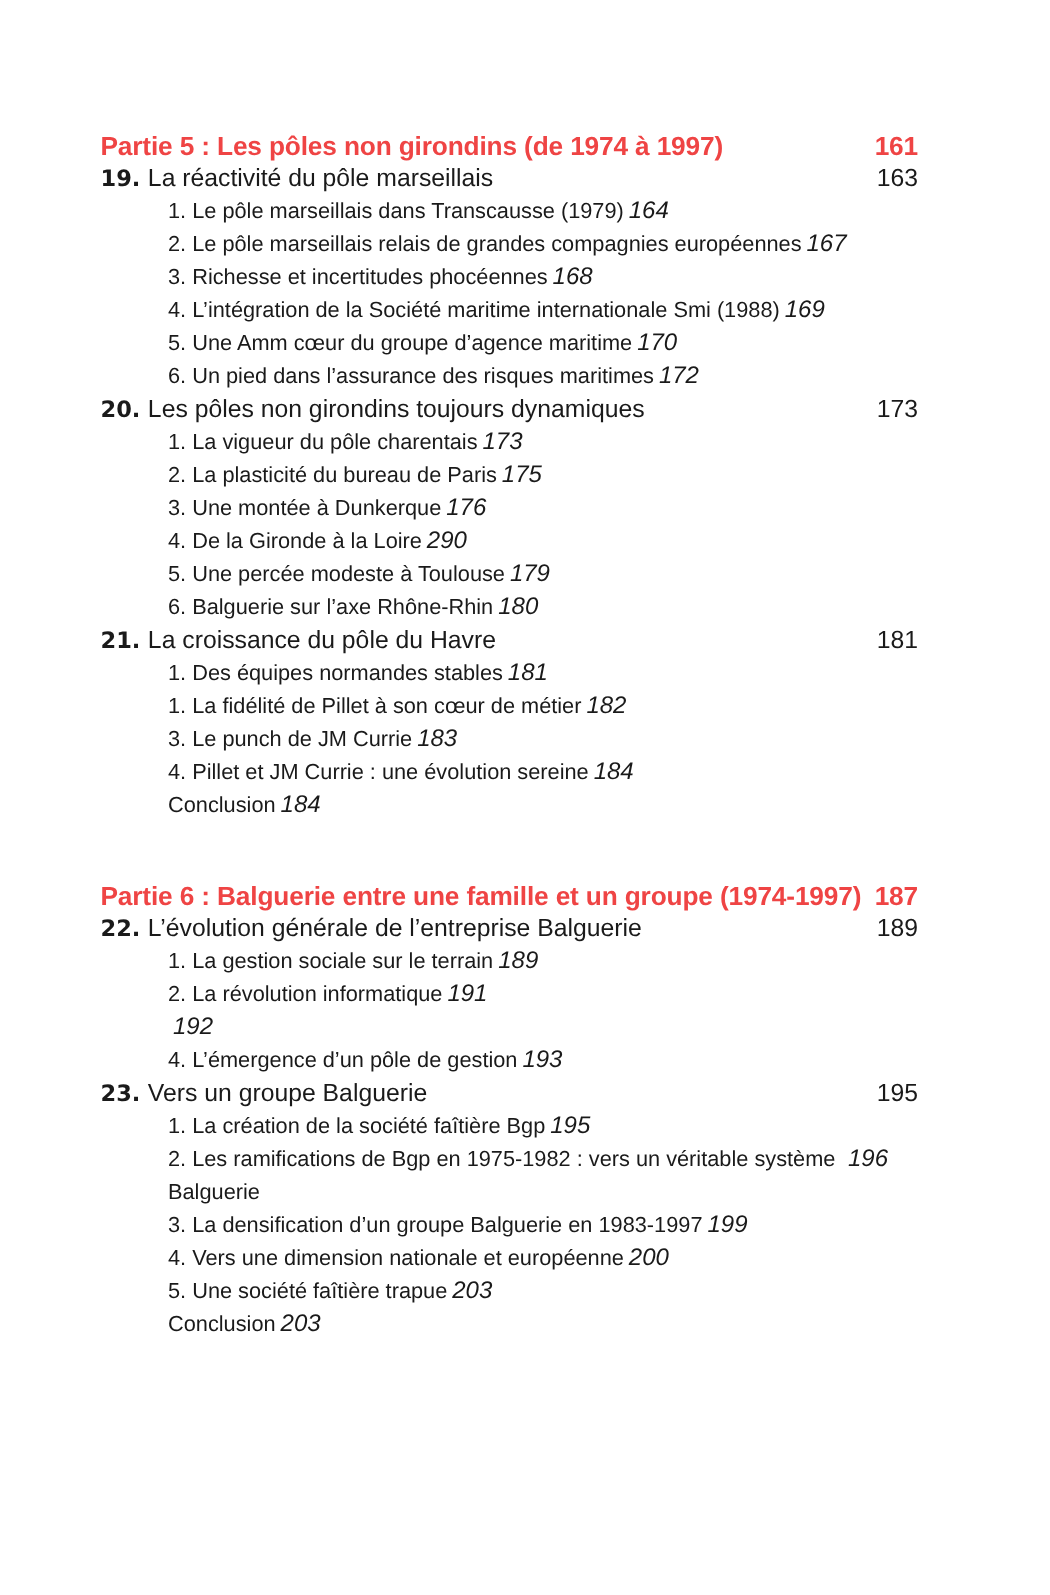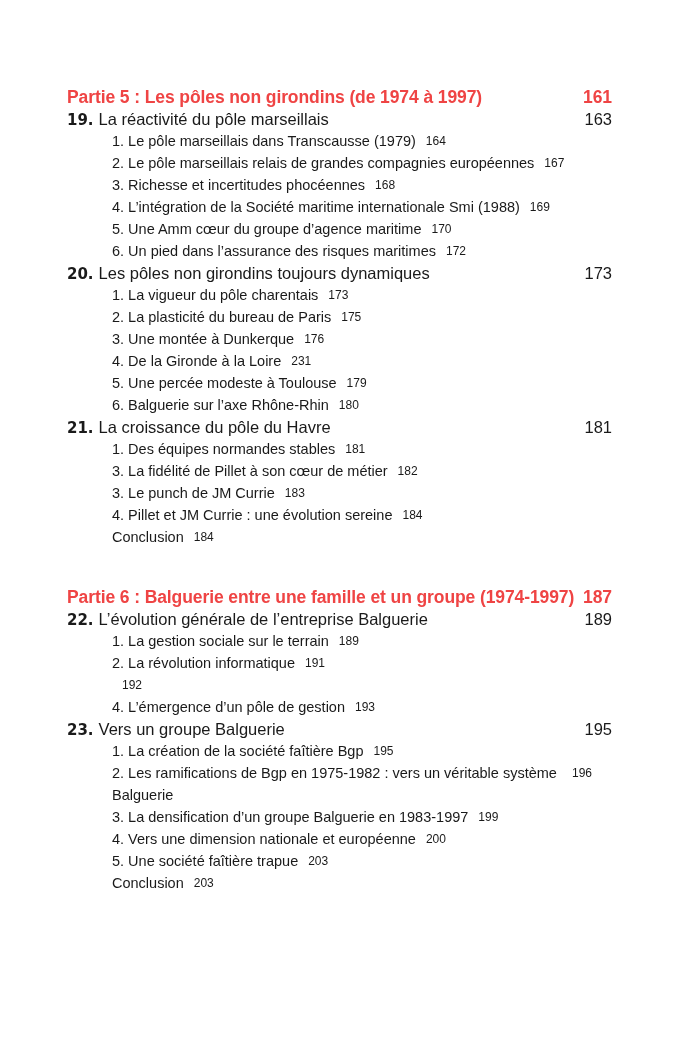--- a/index.html
+++ b/index.html
@@ -62,21 +62,22 @@
     }
     .item .label {
       max-width: 450px;
     }
     .page {
       min-width: 30px;
       text-align: right;
       flex-shrink: 0;
     }
     .item .page {
-      font-size: 12px;
+      font-size: 16px;
+      font-style: italic;
     }
   </style>
 </head>
 <body>
 
 <div class="toc">
 
   <div class="part">
     <span>Partie 5 : Les pôles non girondins (de 1974 à 1997)</span>
     <span class="page">161</span>
@@ -122,41 +123,41 @@
   <div class="item">
       <span class="label">2. La plasticité du bureau de Paris</span>
       <span class="page">175</span>
     </div>
   <div class="item">
       <span class="label">3. Une montée à Dunkerque</span>
       <span class="page">176</span>
     </div>
   <div class="item">
       <span class="label">4. De la Gironde à la Loire</span>
-      <span class="page">231</span>
+      <span class="page">290</span>
     </div>
   <div class="item">
       <span class="label">5. Une percée modeste à Toulouse</span>
       <span class="page">179</span>
     </div>
   <div class="item">
       <span class="label">6. Balguerie sur l’axe Rhône-Rhin</span>
       <span class="page">180</span>
     </div>
 
   <div class="chapter">
     <span><span class="num">21.</span><span>La croissance du pôle du Havre</span></span>
     <span class="page">181</span>
   </div>
   <div class="item">
       <span class="label">1. Des équipes normandes stables</span>
       <span class="page">181</span>
     </div>
   <div class="item">
-      <span class="label">3. La fidélité de Pillet à son cœur de métier</span>
+      <span class="label">1. La fidélité de Pillet à son cœur de métier</span>
       <span class="page">182</span>
     </div>
   <div class="item">
       <span class="label">3. Le punch de JM Currie</span>
       <span class="page">183</span>
     </div>
   <div class="item">
       <span class="label">4. Pillet et JM Currie : une évolution sereine</span>
       <span class="page">184</span>
     </div>

